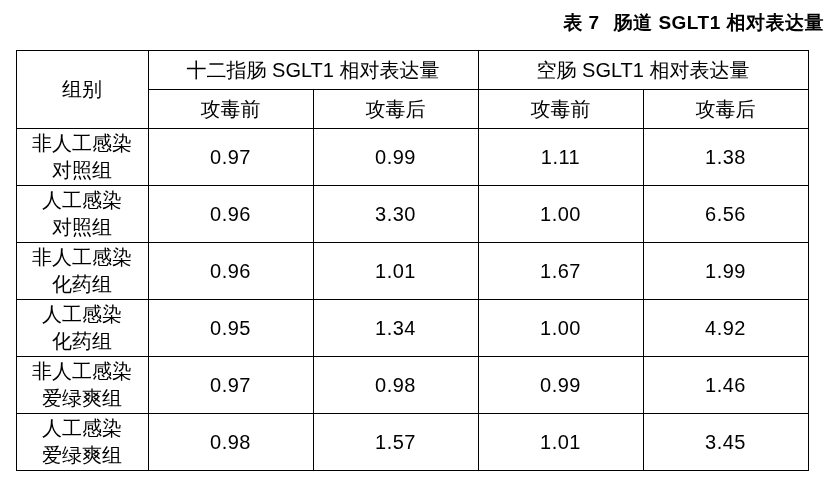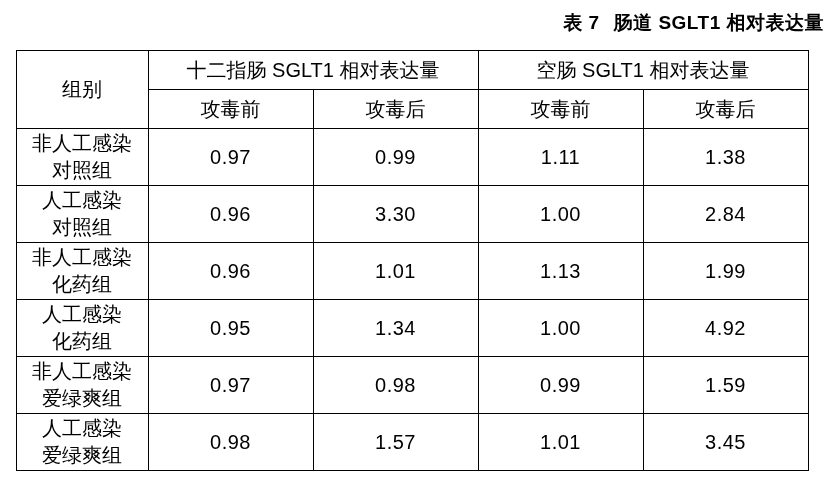--- a/index.html
+++ b/index.html
@@ -112,51 +112,51 @@
         <td class="value-cell">1.38</td>
       </tr>
       <tr>
         <td class="group-cell">
           <span class="cn-line">人工感染</span>
           <span class="cn-line">对照组</span>
         </td>
         <td class="value-cell">0.96</td>
         <td class="value-cell">3.30</td>
         <td class="value-cell">1.00</td>
-        <td class="value-cell">2.84</td>
+        <td class="value-cell">6.56</td>
       </tr>
       <tr>
         <td class="group-cell">
           <span class="cn-line">非人工感染</span>
           <span class="cn-line">化药组</span>
         </td>
         <td class="value-cell">0.96</td>
         <td class="value-cell">1.01</td>
-        <td class="value-cell">1.13</td>
+        <td class="value-cell">1.67</td>
         <td class="value-cell">1.99</td>
       </tr>
       <tr>
         <td class="group-cell">
           <span class="cn-line">人工感染</span>
           <span class="cn-line">化药组</span>
         </td>
         <td class="value-cell">0.95</td>
         <td class="value-cell">1.34</td>
         <td class="value-cell">1.00</td>
         <td class="value-cell">4.92</td>
       </tr>
       <tr>
         <td class="group-cell">
           <span class="cn-line">非人工感染</span>
           <span class="cn-line">爱绿爽组</span>
         </td>
         <td class="value-cell">0.97</td>
         <td class="value-cell">0.98</td>
         <td class="value-cell">0.99</td>
-        <td class="value-cell">1.59</td>
+        <td class="value-cell">1.46</td>
       </tr>
       <tr>
         <td class="group-cell">
           <span class="cn-line">人工感染</span>
           <span class="cn-line">爱绿爽组</span>
         </td>
         <td class="value-cell">0.98</td>
         <td class="value-cell">1.57</td>
         <td class="value-cell">1.01</td>
         <td class="value-cell">3.45</td>

